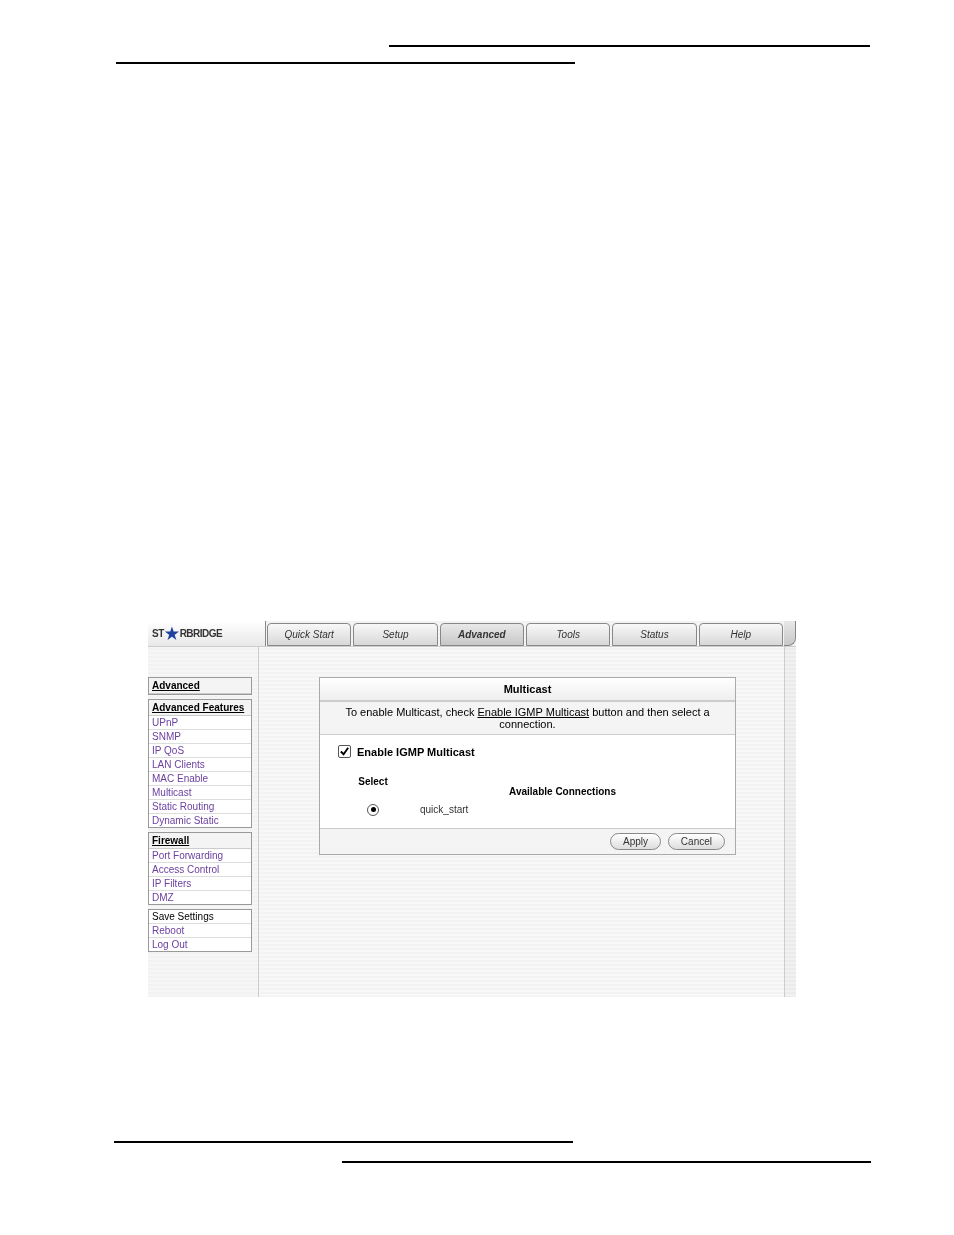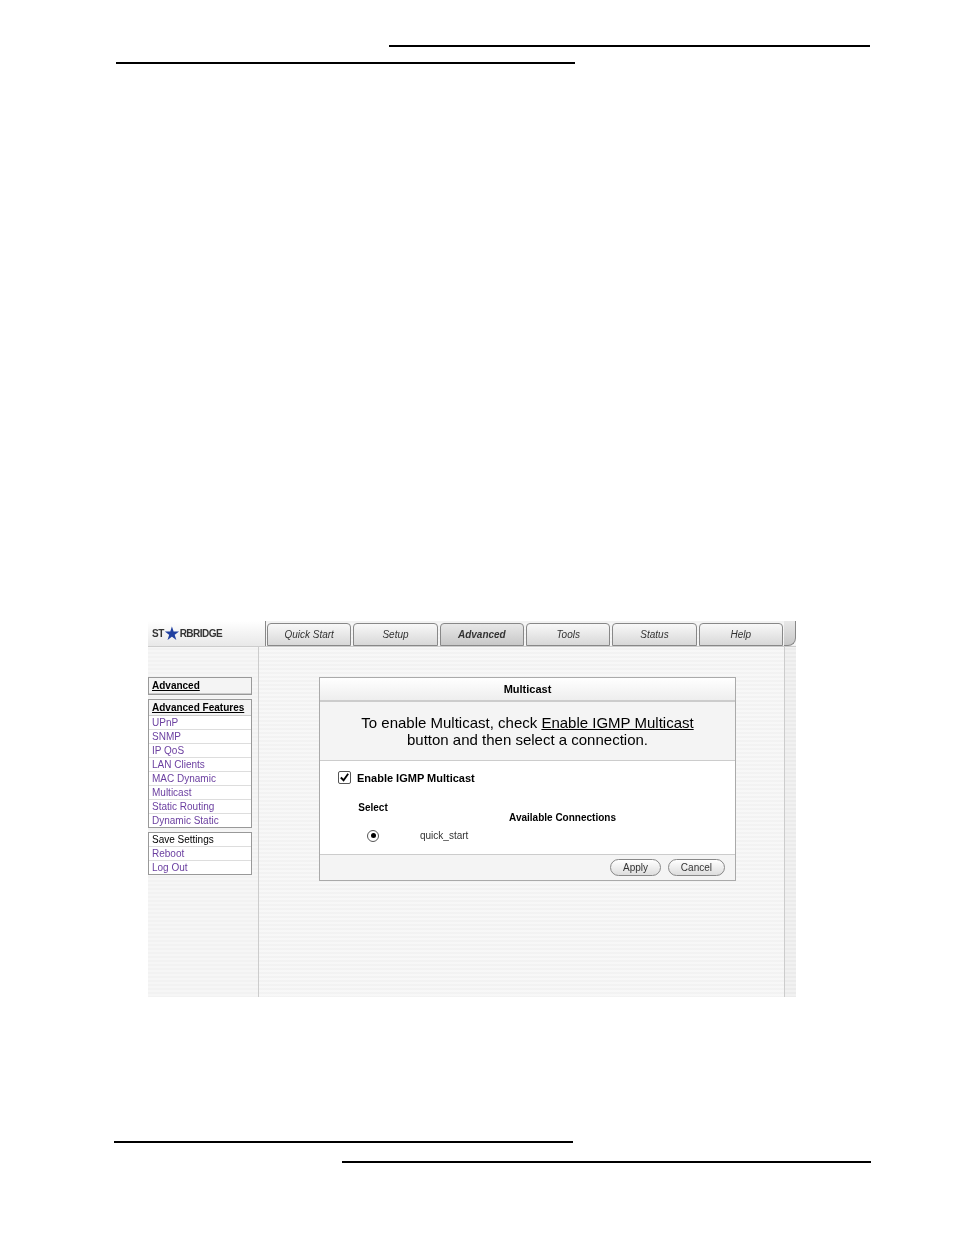--- a/index.html
+++ b/index.html
@@ -26,21 +26,21 @@
   .side-box { background: #fff; border: 1px solid #999; margin-bottom: 4px; }
   .side-header { font-weight: bold; text-decoration: underline; color: #000; padding: 2px 3px; font-size: 10px; border-bottom: 1px solid #ccc; background: #f4f4f4; }
   .side-item { color: #6b3fa0; padding: 1px 3px; font-size: 10px; border-bottom: 1px solid #ddd; cursor: pointer; }
   .side-item:last-child { border-bottom: none; }
   
   .content { flex: 1; background: repeating-linear-gradient(0deg, #f0f0f0 0px, #fafafa 2px, #f0f0f0 4px); padding: 30px 60px 20px 60px; position: relative; }
   .content-right-stripe { position: absolute; right: 0; top: 0; bottom: 0; width: 12px; background: repeating-linear-gradient(0deg, #e8e8e8 0px, #f4f4f4 2px, #e8e8e8 4px); border-left: 1px solid #ccc; }
   
   .panel { background: #fff; border: 1px solid #aaa; }
   .panel-title { text-align: center; font-weight: bold; font-size: 11px; padding: 5px; border-bottom: 2px solid #ccc; background: linear-gradient(#fff, #eee); }
-  .panel-desc { text-align: center; font-size: 15px; padding: 12px 20px; border-bottom: 1px solid #ccc; background: #f4f4f4; }
+  .panel-desc { text-align: center; font-size: 11px; padding: 4px 20px; border-bottom: 1px solid #ccc; background: #f4f4f4; }
   .panel-desc .ul { text-decoration: underline; }
   .panel-body { padding: 10px 18px 12px 18px; }
   .checkbox-row { display: flex; align-items: center; gap: 6px; font-weight: bold; font-size: 11px; margin-bottom: 18px; }
   .checkbox { width: 13px; height: 13px; border: 1px solid #555; background: #fff; display: inline-flex; align-items: center; justify-content: center; border-radius: 2px; }
   .checkbox svg { width: 11px; height: 11px; }
   .conn-header { display: flex; font-weight: bold; font-size: 10px; margin-bottom: 6px; }
   .col-select { width: 70px; text-align: center; }
   .col-avail { flex: 1; text-align: center; margin-top: 10px; }
   .conn-row { display: flex; align-items: center; font-size: 10px; }
   .radio-cell { width: 70px; text-align: center; }
@@ -80,24 +80,31 @@
     <div class="sidebar">
       <div class="side-box">
         <div class="side-header">Advanced</div>
       </div>
       <div class="side-box">
         <div class="side-header">Advanced Features</div>
         <div class="side-item">UPnP</div>
         <div class="side-item">SNMP</div>
         <div class="side-item">IP QoS</div>
         <div class="side-item">LAN Clients</div>
-        <div class="side-item">MAC Dynamic</div>
+        <div class="side-item">MAC Enable</div>
         <div class="side-item">Multicast</div>
         <div class="side-item">Static Routing</div>
         <div class="side-item">Dynamic Static</div>
+      </div>
+      <div class="side-box">
+        <div class="side-header">Firewall</div>
+        <div class="side-item">Port Forwarding</div>
+        <div class="side-item">Access Control</div>
+        <div class="side-item">IP Filters</div>
+        <div class="side-item">DMZ</div>
       </div>
       <div class="side-box">
         <div class="side-item" style="color:#000">Save Settings</div>
         <div class="side-item">Reboot</div>
         <div class="side-item">Log Out</div>
       </div>
     </div>
 
     <div class="content">
       <div class="panel">

